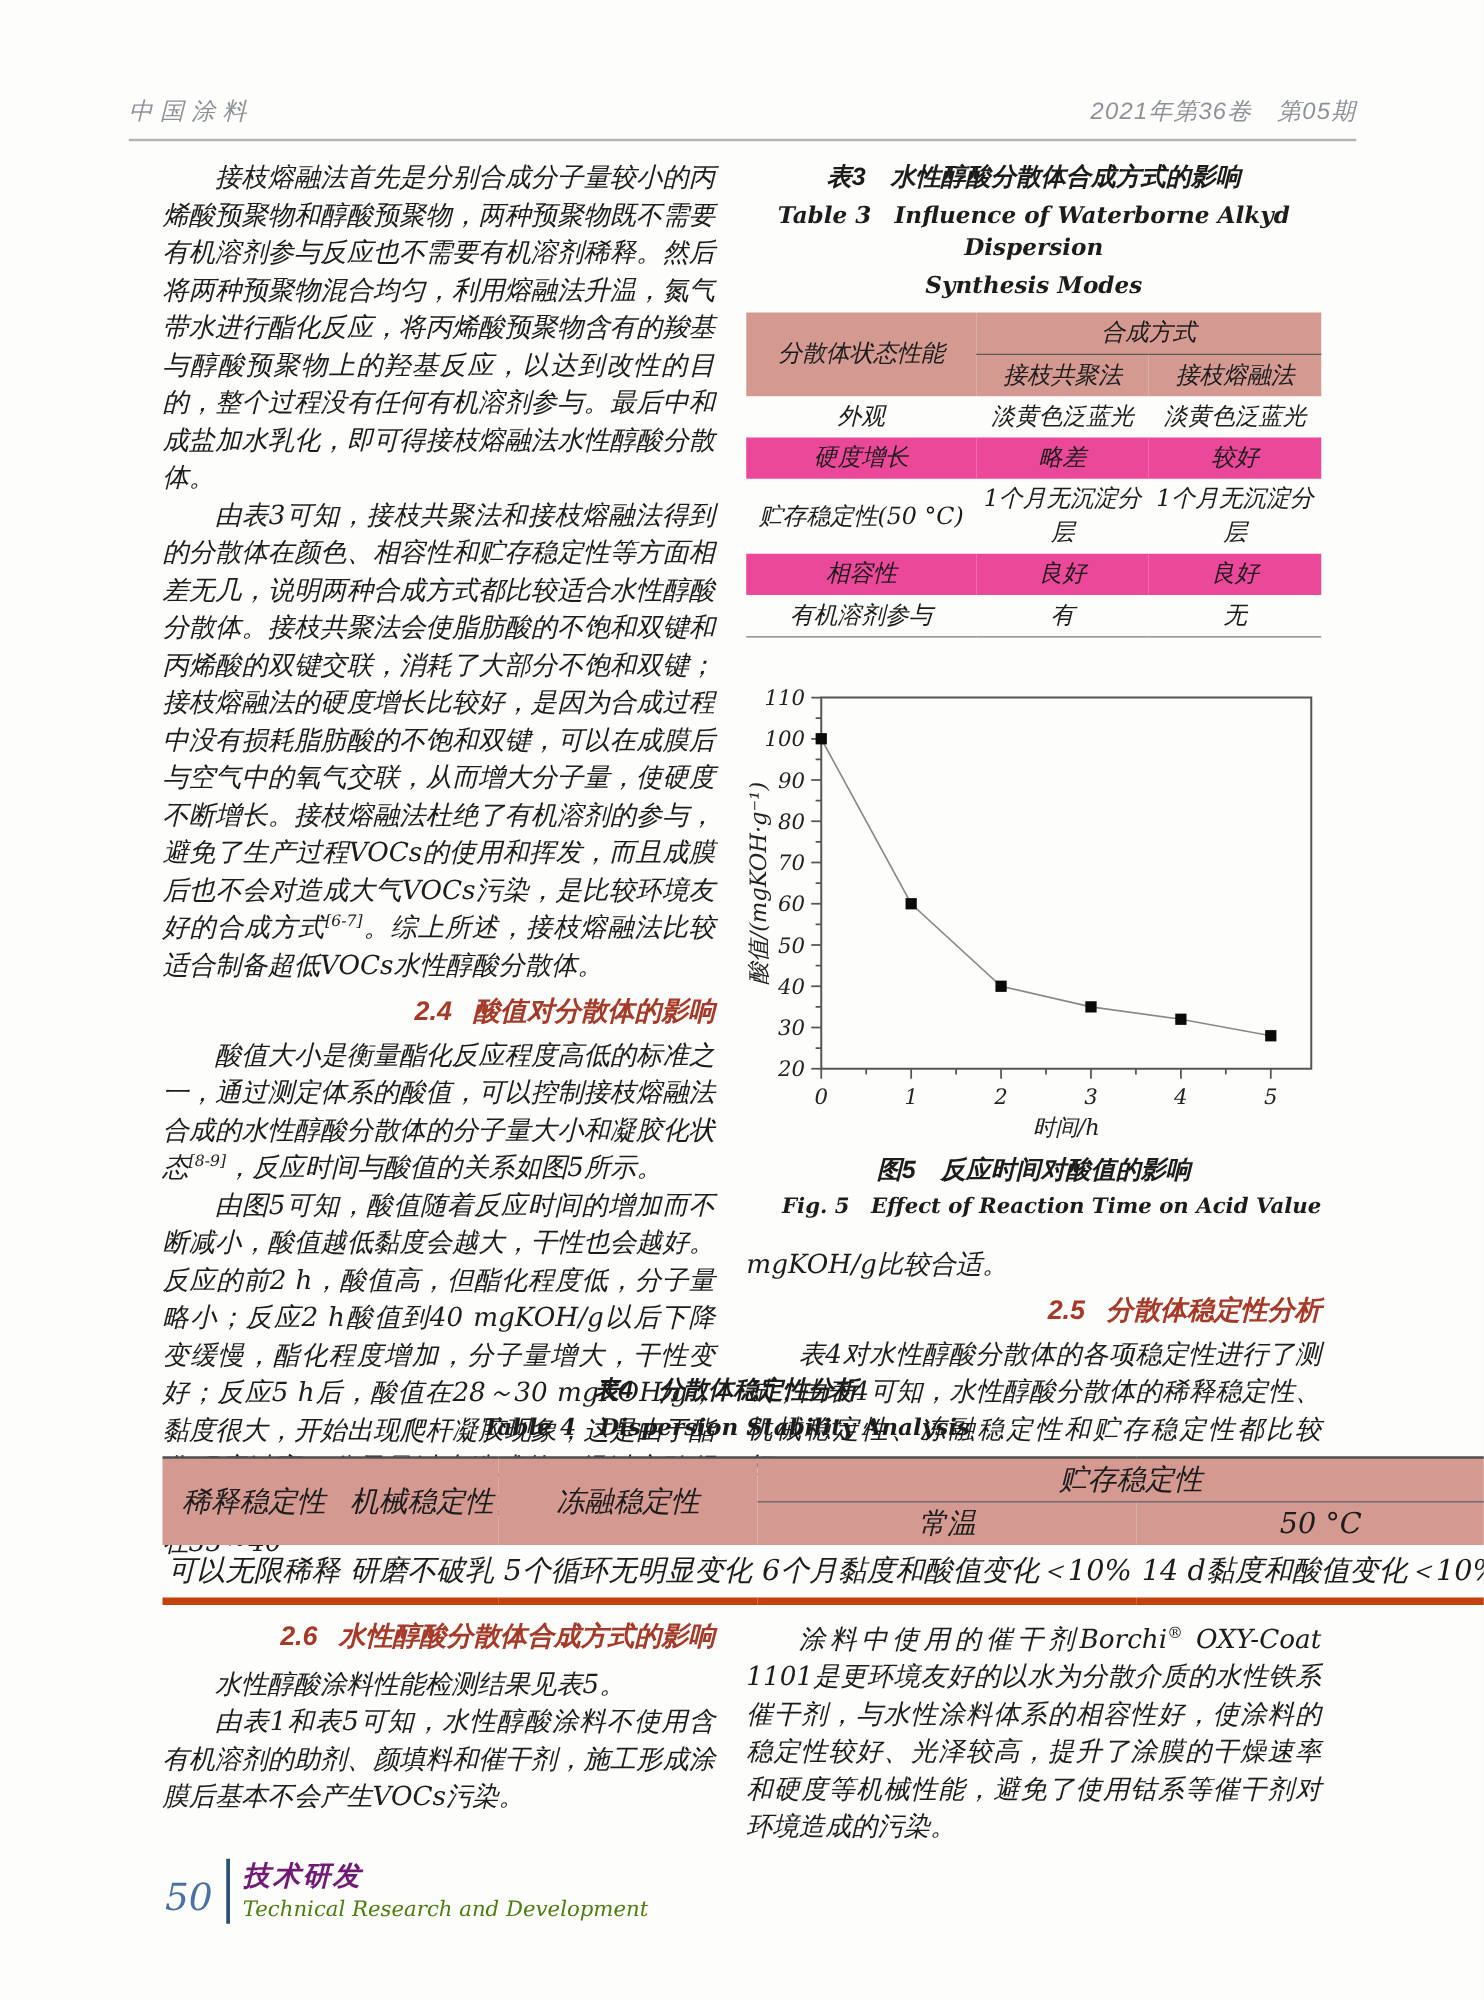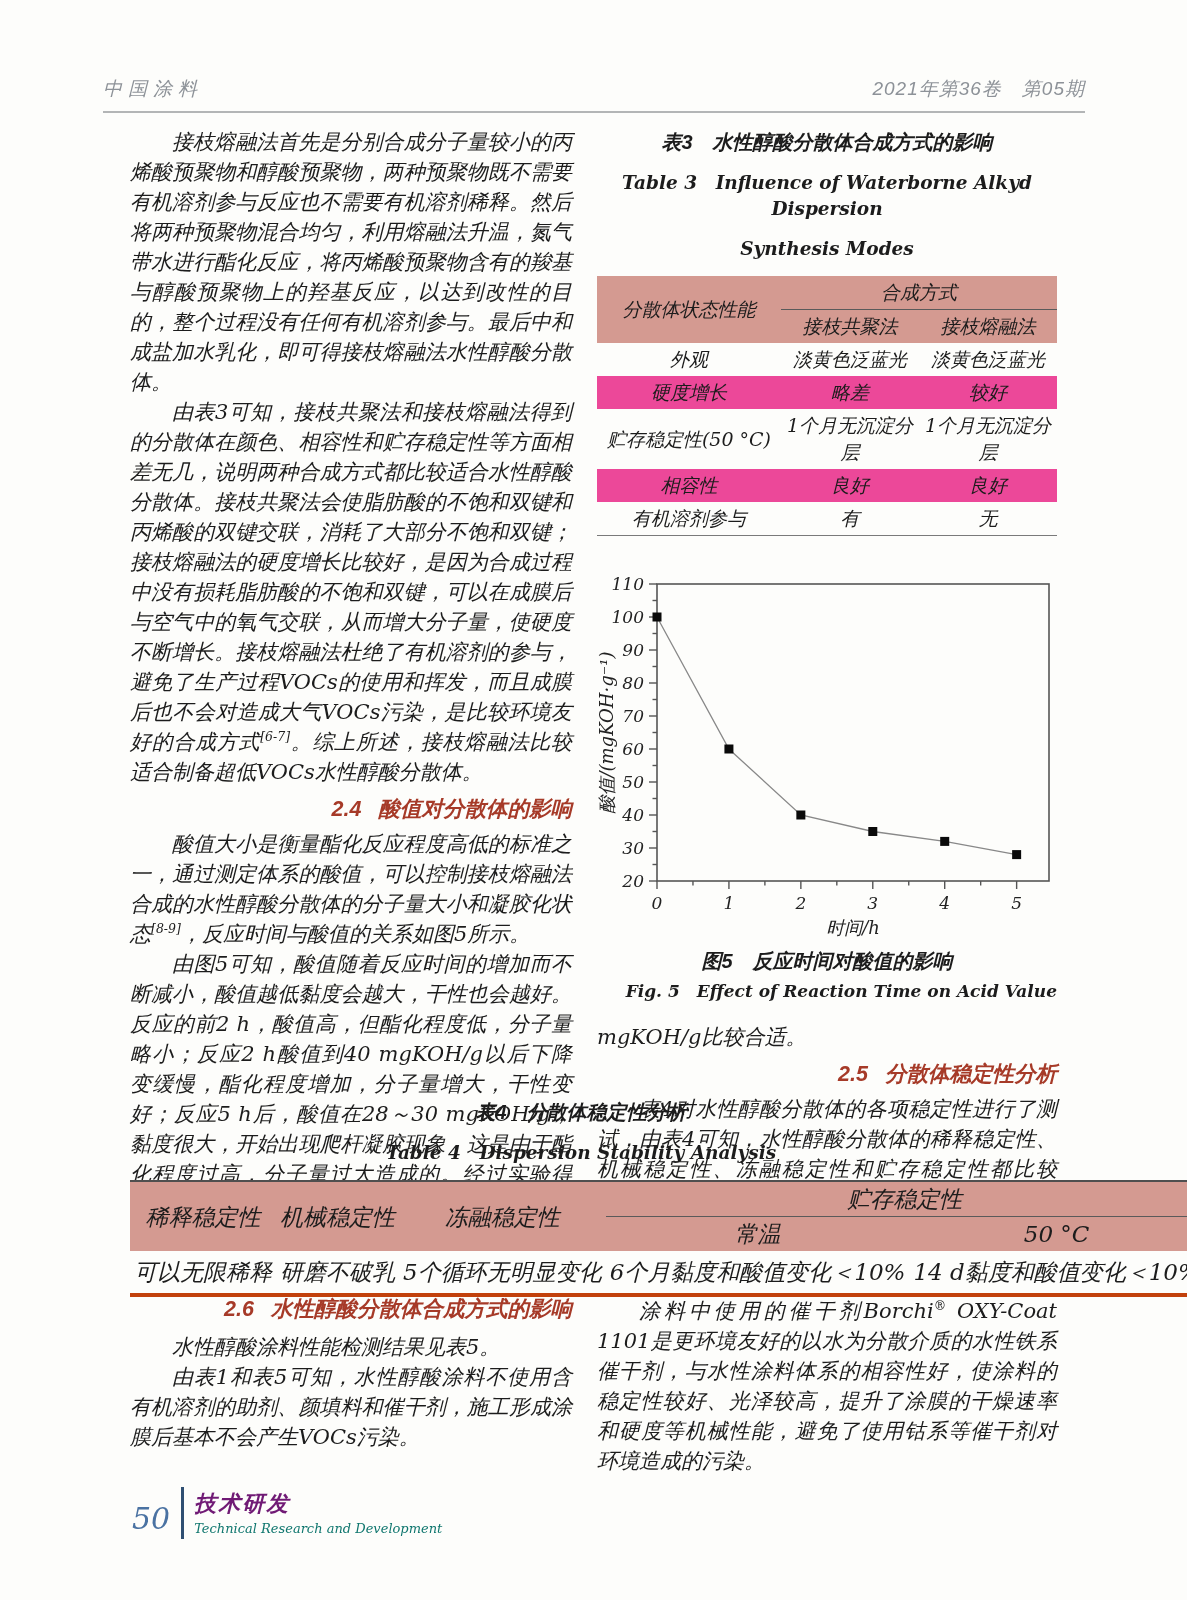--- a/index.html
+++ b/index.html
@@ -28,21 +28,21 @@
 
   h3.sec {
     margin:7px 0 5px; font-family:"Liberation Sans", sans-serif;
     font-weight:bold; font-size:21.5px; color:#a63a28; line-height:30px;text-align:right;
   }
   h3.sec .num { margin-right:17px; font-family:"Liberation Sans", sans-serif; }
 
   .tbl-title-cn { text-align:center; font-weight:bold; font-size:20px;
     font-family:"Liberation Sans", sans-serif; margin:2px 0 3px; line-height:27px; }
   .tbl-title-en { text-align:center; font-weight:bold; font-size:18.5px;
-    font-family:"DejaVu Serif", serif; margin:14px; line-height:26px; }
+    font-family:"DejaVu Serif", serif; margin:4px; line-height:26px; }
 
   table.t3 { width:100%; border-collapse:collapse; margin-top:8px; font-size:19px; }
   .t3 th, .t3 td { font-weight:normal; text-align:center; padding:3px 2px; line-height:27px; }
   .t3 .hdr { background:#d49a91; }
   .t3 tr.stripe td { background:#ec4899; }
   .t3 .grp { border-bottom:1.5px solid #5a5a5a;margin-top:29px; }
   .t3 tr.last td { border-bottom:1.5px solid #7a7a7a; }
 
   .chart-wrap { margin-top:38px; }
   .fig-caption-cn { text-align:center; font-weight:bold; font-size:20px;
@@ -51,32 +51,32 @@
     font-family:"DejaVu Serif", serif; margin:0 0 17px; line-height:28px; }
   .after-fig { margin-top:26px; }
 
   .table4-block { position:absolute; top:1097px; left:130px; width:902px; }
   table.t4 { width:100%; border-collapse:collapse; margin-top:9px; font-size:23px;
     border-top:2px solid #4f4f4f; }
   .t4 th, .t4 td { font-weight:normal; text-align:center; padding:3px 4px;
     line-height:28px; white-space:nowrap; }
   .t4 .hdr { background:#d49a91; }
   .t4 .grp { border-bottom:1.2px solid #5a5a5a; }
-  .t4 td.data { border-bottom:4px solid #c2410c; padding:7px 4px; }
+  .t4 td.data { border-bottom:6px solid #c2410c; padding:7px 4px; }
 
   .bottom-left  { position:absolute; top:1294px; left:130px; width:442px; }
   .bottom-right { position:absolute; top:1296px; left:597px; width:460px; }
   .bottom-left h3.sec { margin-top:0; margin-bottom:8px; }
 
   .footer { position:absolute; left:132px; top:1487px; display:flex; align-items:center; }
   .footer .pagenum { font-size:30px; color:#4a72a2; margin-right:11px; margin-top:10px; }
   .footer .bar { width:3px; height:52px; background:#2f4f72; margin-right:10px; }
   .footer .sec-cn { font-family:"Liberation Sans", sans-serif; font-weight:bold;
     font-size:22px; color:#701a75; letter-spacing:2px; line-height:26px; }
-  .footer .sec-en { font-size:13px; color:#0f766e; margin-top:4px; }
+  .footer .sec-en { font-size:17px; color:#4d7c0f; margin-top:4px; }
 
   svg text { font-family:"DejaVu Serif", serif; }
 </style>
 </head>
 <body>
 
 <div class="page">
 
   <div class="header">
     <span class="journal">中国涂料</span>

